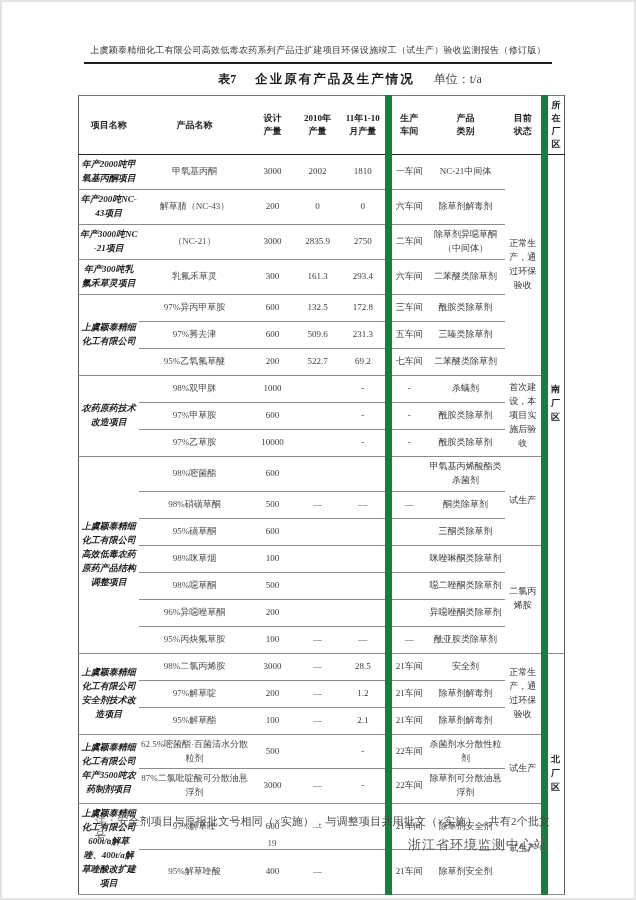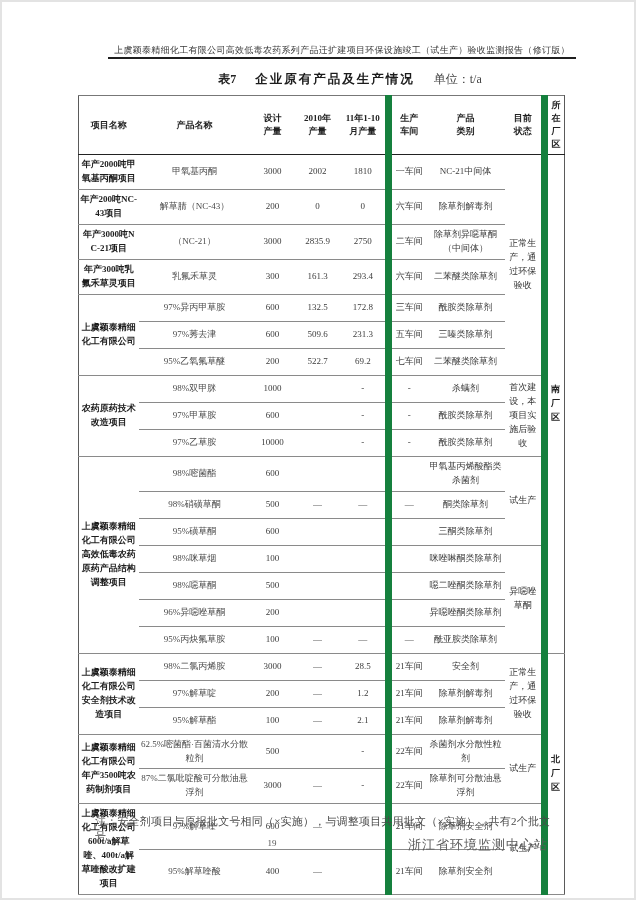--- a/index.html
+++ b/index.html
@@ -6,21 +6,21 @@
   .page{
     position:relative;width:636px;height:900px;background:#fff;
     font-family:"Liberation Serif","DejaVu Serif",serif;
     box-shadow:inset 0 0 0 2px #e3e3e3;
     overflow:hidden;
   }
   .sheet{position:absolute;inset:0;filter:blur(0.28px);color:#333;}
   .doc-header{
     position:absolute;top:44px;left:84px;width:468px;
     font-size:9px;color:#3a3a3a;text-align:center;letter-spacing:0.3px;
-    border-bottom:2px solid #1f1f1f;white-space:nowrap;margin-left:24px;
+    border-bottom:2px solid #1f1f1f;padding-bottom:5px;white-space:nowrap;
   }
   .caption-row{
     position:absolute;top:71px;left:0;width:636px;
     display:flex;justify-content:center;align-items:baseline;gap:19px;margin-left:32px;
   }
   .caption-label{font-size:12px;font-weight:bold;color:#222;}
   .caption-title{font-size:12.5px;font-weight:bold;letter-spacing:2px;color:#1c1c1c;}
   .caption-unit{font-size:12px;color:#444;}
   table.grid{
     position:absolute;top:95px;left:78px;width:486px;
@@ -33,21 +33,21 @@
   table.grid th{
     font-weight:bold;color:#222;border-bottom:1.4px solid #222;
     white-space:pre-line;line-height:1.45;padding:3px 0;vertical-align:middle;text-align:center;
   }
   table.grid td{
     border-bottom:0.8px solid #8a8a8a;
     text-align:center;vertical-align:middle;
     padding:3px 1px;line-height:1.55;word-break:break-all;
   }
   table.grid .vl{border-left:7px solid #15803d;}
-  td.proj{font-weight:bold;color:#1d1d1d;}
+  td.proj{font-weight:bold;color:#1d1d1d;font-style:italic;}
   td.prod{color:#4a4a4a;}
   td.cat{color:#3d3d3d;}
   td.status{color:#333;padding:3px 2px;}
   td.area{color:#222;font-weight:bold;letter-spacing:1px;}
   .footnote{
     position:absolute;top:814px;left:95px;width:460px;
     font-size:11px;color:#4a4a4a;letter-spacing:0.2px;
   }
   .page-number{
     position:absolute;top:838px;left:0;width:544px;text-align:center;
@@ -220,21 +220,21 @@
             <td class="vl"></td>
             <td class="cat">三酮类除草剂</td>
           </tr>
           <tr>
             <td class="prod">98%咪草烟</td>
             <td>100</td>
             <td></td>
             <td></td>
             <td class="vl"></td>
             <td class="cat">咪唑啉酮类除草剂</td>
-            <td rowspan="4" class="status">异噁唑草酮</td>
+            <td rowspan="4" class="status">二氯丙烯胺</td>
           </tr>
           <tr>
             <td class="prod">98%噁草酮</td>
             <td>500</td>
             <td></td>
             <td></td>
             <td class="vl"></td>
             <td class="cat">噁二唑酮类除草剂</td>
           </tr>
           <tr>

